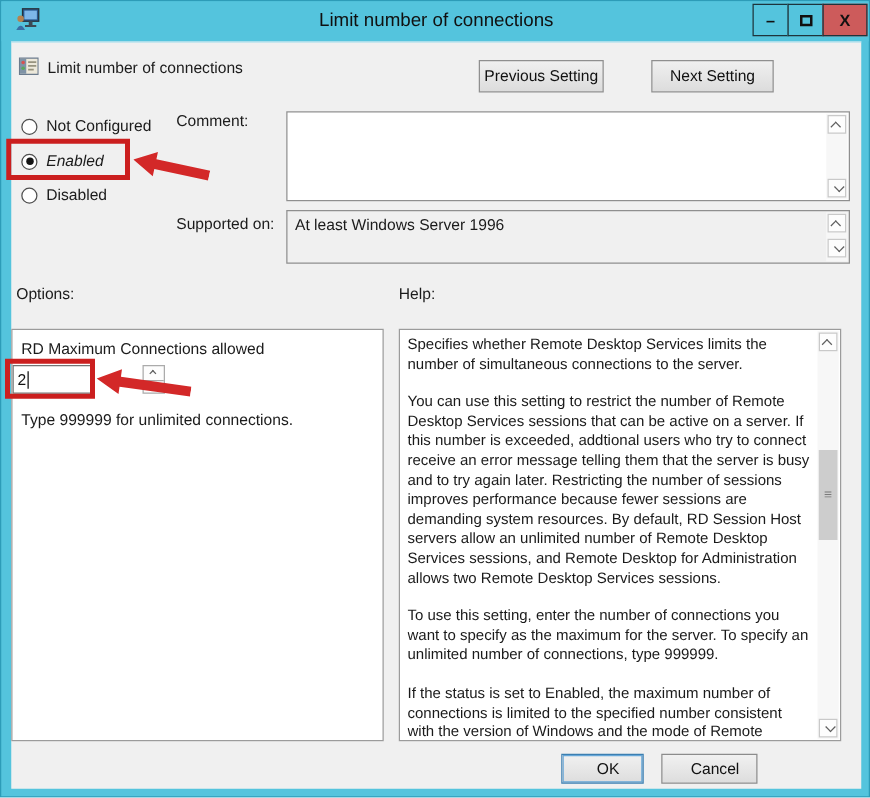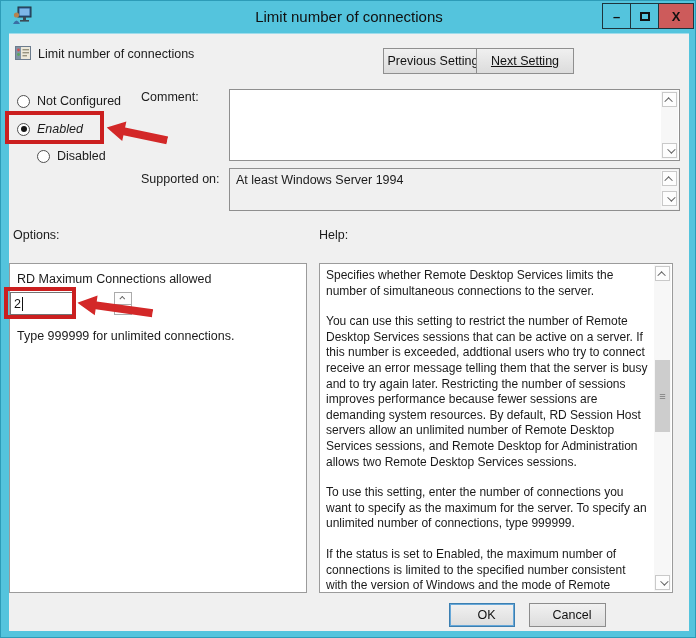--- a/index.html
+++ b/index.html
@@ -39,36 +39,36 @@
   .setting-icon { left:14px; top:44px; width:16px; height:16px; }
   .setting-name { left:37px; top:46px; font-size:12.5px; color:#1b1b1b; }
 
   .nav-btn {
     height:26px; background:linear-gradient(#f0f0f0,#dcdcdc);
     border:1px solid #8f8f8f; font-size:12.5px; color:#111;
     display:flex; align-items:center; justify-content:center; cursor:default;
     font-family:"Liberation Sans", sans-serif;
   }
   #btn-prev { left:382px; top:47px; width:100px; }
-  #btn-next { left:475px; top:47px; width:98px;text-decoration:underline; }
+  #btn-next { left:520px; top:47px; width:98px; }
 
   
   .radio-row { display:flex; align-items:center; height:16px; }
   .radio-circle {
     width:13px; height:13px; border:1px solid #4f4f4f; border-radius:50%;
     background:#fff; margin-right:7px; position:relative; flex:0 0 13px;
   }
   .radio-circle.checked::after {
     content:""; position:absolute; left:2.5px; top:2.5px; width:6px; height:6px;
     border-radius:50%; background:#161616;
   }
   .radio-label { font-size:12.5px; color:#1b1b1b; }
   #radio-notconf { left:16px; top:92px;text-align:right; }
   #radio-enabled { left:16px; top:120px;font-style:italic; }
-  #radio-disabled { left:16px; top:147px;margin-left:20px; }
+  #radio-disabled { left:16px; top:147px; }
 
   .field-label { font-size:12.5px; color:#1b1b1b; }
   #lbl-comment { left:140px; top:89px; }
   #lbl-supported { left:140px; top:171px; }
   #lbl-options { left:12px; top:227px; }
   #lbl-help { left:318px; top:227px; }
 
   
   .textbox { background:#fff; border:1px solid #8f8f8f; }
   #comment-box { left:228px; top:88px; width:451px; height:72px; }
@@ -202,21 +202,21 @@
           <span class="chev up"></span>
         </div>
       <div class="scroll-btn">
           <span class="chev down"></span>
         </div>
     </div>
   </div>
 
   <div class="abs field-label" id="lbl-supported">Supported on:</div>
   <div class="abs textbox" id="supported-box">
-    <div class="val">At least Windows Server 1994</div>
+    <div class="val">At least Windows Server 1996</div>
     <div class="vscroll stacked" style="justify-content:flex-start;">
       <div class="scroll-btn">
           <span class="chev up"></span>
         </div>
       <div class="scroll-btn" style="margin-top:4px;">
           <span class="chev down"></span>
         </div>
     </div>
   </div>
 

